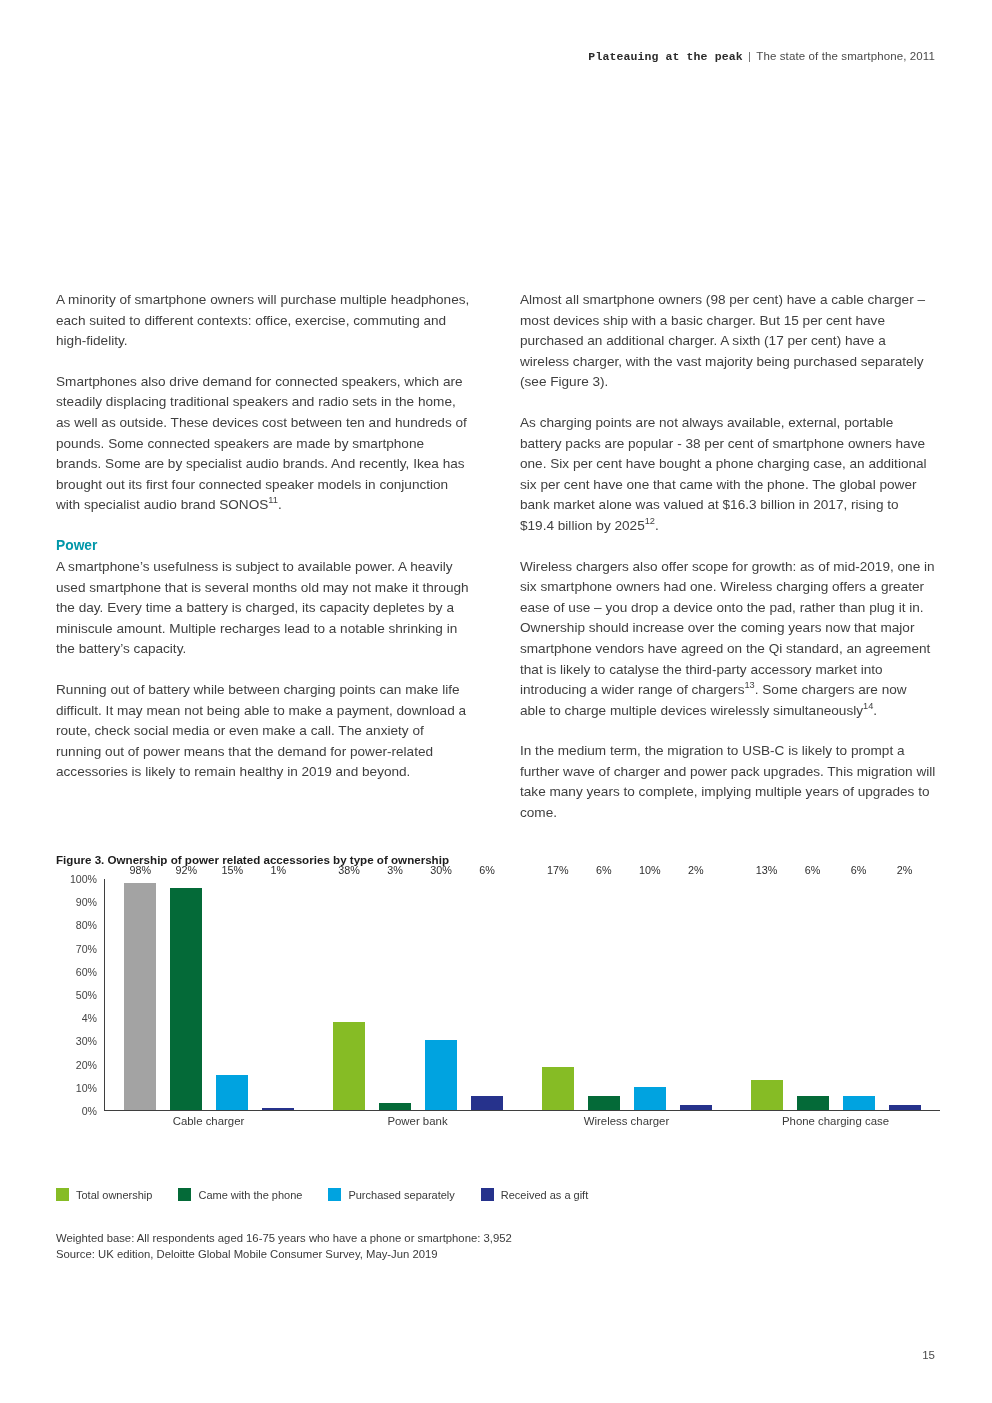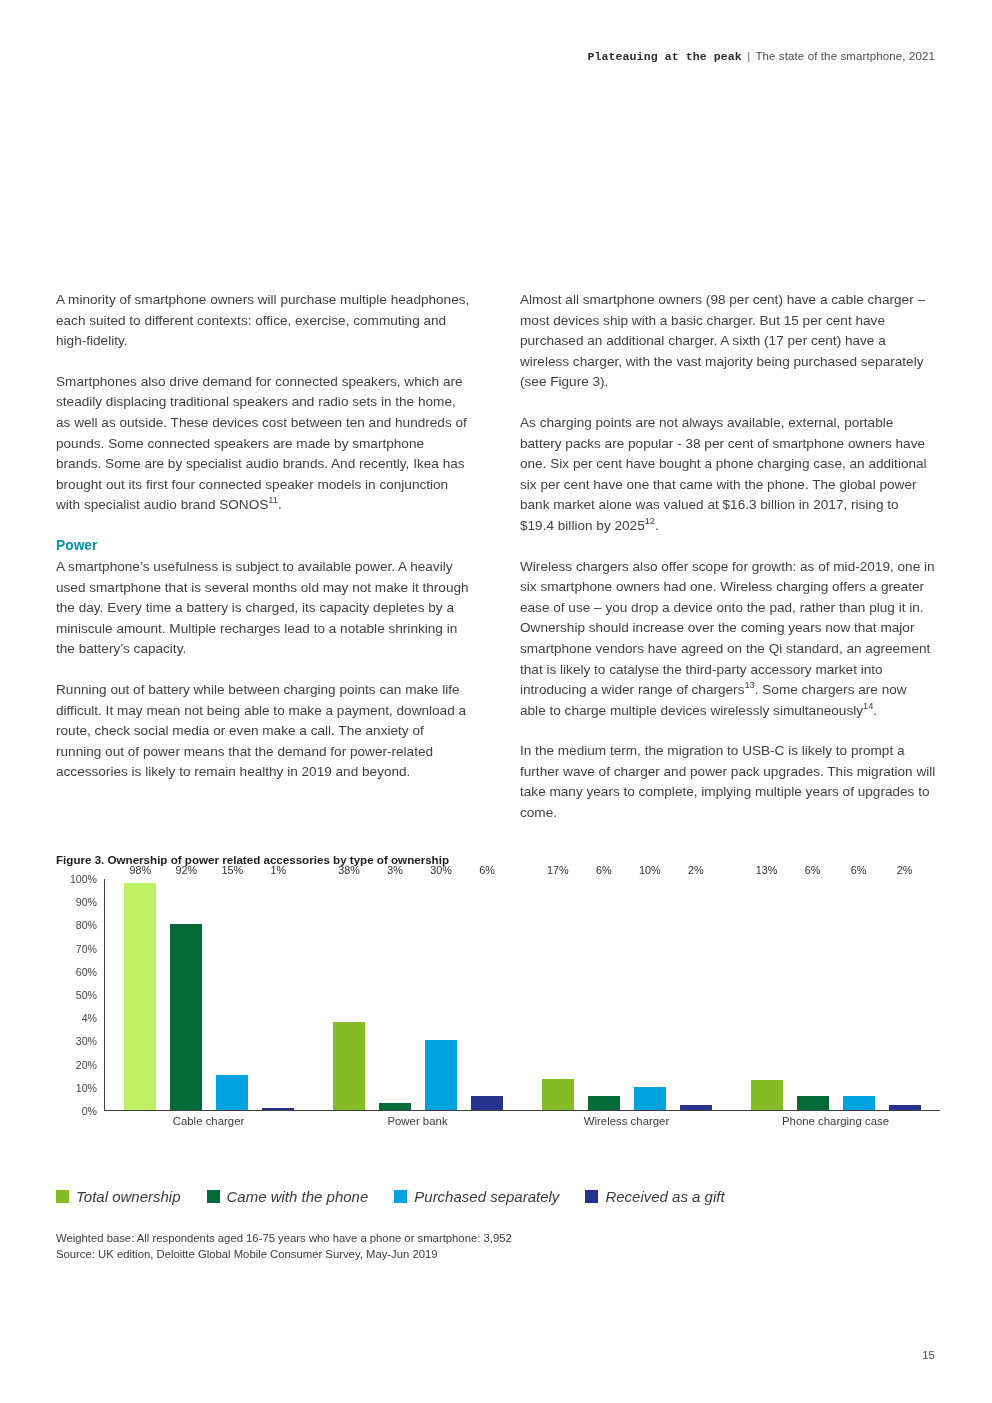--- a/index.html
+++ b/index.html
@@ -162,24 +162,23 @@
   .legend-item {
     display: flex;
     align-items: center;
     gap: 7px;
   }
   .legend-swatch {
     width: 13px; height: 13px;
     display: block;
   }
   .legend-text {
-    font-size: 15px;
+    font-size: 11px;
     color: #3a3a3a;
     white-space: nowrap;
-    font-style: italic;
   }
 
   
   .fig-notes {
     position: absolute;
     left: 56px; top: 1231px;
     font-size: 11.3px;
     line-height: 15.5px;
     color: #3a3a3a;
   }
@@ -193,21 +192,21 @@
     color: #4a4a4a;
     text-align: right;
   }
 </style>
 </head>
 <body>
 
 <div class="page-header">
   <span class="ph-bold">Plateauing at the peak</span>
   <span class="ph-sep">|</span>
-  <span>The state of the smartphone, 2021</span>
+  <span>The state of the smartphone, 2011</span>
 </div>
 
 <div class="columns">
 
   <div class="col">
     <p>A minority of smartphone owners will purchase multiple headphones, each suited to different contexts: office, exercise, commuting and high-fidelity.</p>
     <p><span>Smartphones also drive demand for connected speakers, which are steadily displacing traditional speakers and radio sets in the home, as well as outside. These devices cost between ten and hundreds of pounds. Some connected speakers are made by smartphone brands. Some are by specialist audio brands. And recently, Ikea has brought out its first four connected speaker models in conjunction with specialist audio brand SONOS</span><sup>11</sup><span>.</span></p>
     <div class="section-heading">Power</div>
     <p>A smartphone’s usefulness is subject to available power. A heavily used smartphone that is several months old may not make it through the day. Every time a battery is charged, its capacity depletes by a miniscule amount. Multiple recharges lead to a notable shrinking in the battery’s capacity.</p>
     <p>Running out of battery while between charging points can make life difficult. It may mean not being able to make a payment, download a route, check social media or even make a call. The anxiety of running out of power means that the demand for power-related accessories is likely to remain healthy in 2019 and beyond.</p>
@@ -236,26 +235,26 @@
         <div class="y-tick" style="top: 92.8px;">60%</div>
         <div class="y-tick" style="top: 69.6px;">70%</div>
         <div class="y-tick" style="top: 46.4px;">80%</div>
         <div class="y-tick" style="top: 23.2px;">90%</div>
         <div class="y-tick" style="top: 0px;">100%</div>
       </div>
     <div class="plot">
       <div class="groups" id="groups">
           <div class="group">
             <div class="bar-wrap">
-              <div class="bar" style="background: #bef264; height: 227.36px;">
+              <div class="bar" style="background: #a3a3a3; height: 227.36px;">
                 <div class="bar-label">98%</div>
               </div>
             </div>
             <div class="bar-wrap">
-              <div class="bar" style="background: rgb(4, 106, 56); height: 186px;">
+              <div class="bar" style="background: rgb(4, 106, 56); height: 222px;">
                 <div class="bar-label">92%</div>
               </div>
             </div>
             <div class="bar-wrap">
               <div class="bar" style="background: rgb(0, 163, 224); height: 34.8px;">
                 <div class="bar-label">15%</div>
               </div>
             </div>
             <div class="bar-wrap">
               <div class="bar" style="background: rgb(38, 50, 140); height: 2.32px;">
@@ -280,21 +279,21 @@
               </div>
             </div>
             <div class="bar-wrap">
               <div class="bar" style="background: rgb(38, 50, 140); height: 13.92px;">
                 <div class="bar-label">6%</div>
               </div>
             </div>
           </div>
           <div class="group">
             <div class="bar-wrap">
-              <div class="bar" style="background: rgb(134, 188, 37); height: 31px;">
+              <div class="bar" style="background: rgb(134, 188, 37); height: 43px;">
                 <div class="bar-label">17%</div>
               </div>
             </div>
             <div class="bar-wrap">
               <div class="bar" style="background: rgb(4, 106, 56); height: 13.92px;">
                 <div class="bar-label">6%</div>
               </div>
             </div>
             <div class="bar-wrap">
               <div class="bar" style="background: rgb(0, 163, 224); height: 23.2px;">

